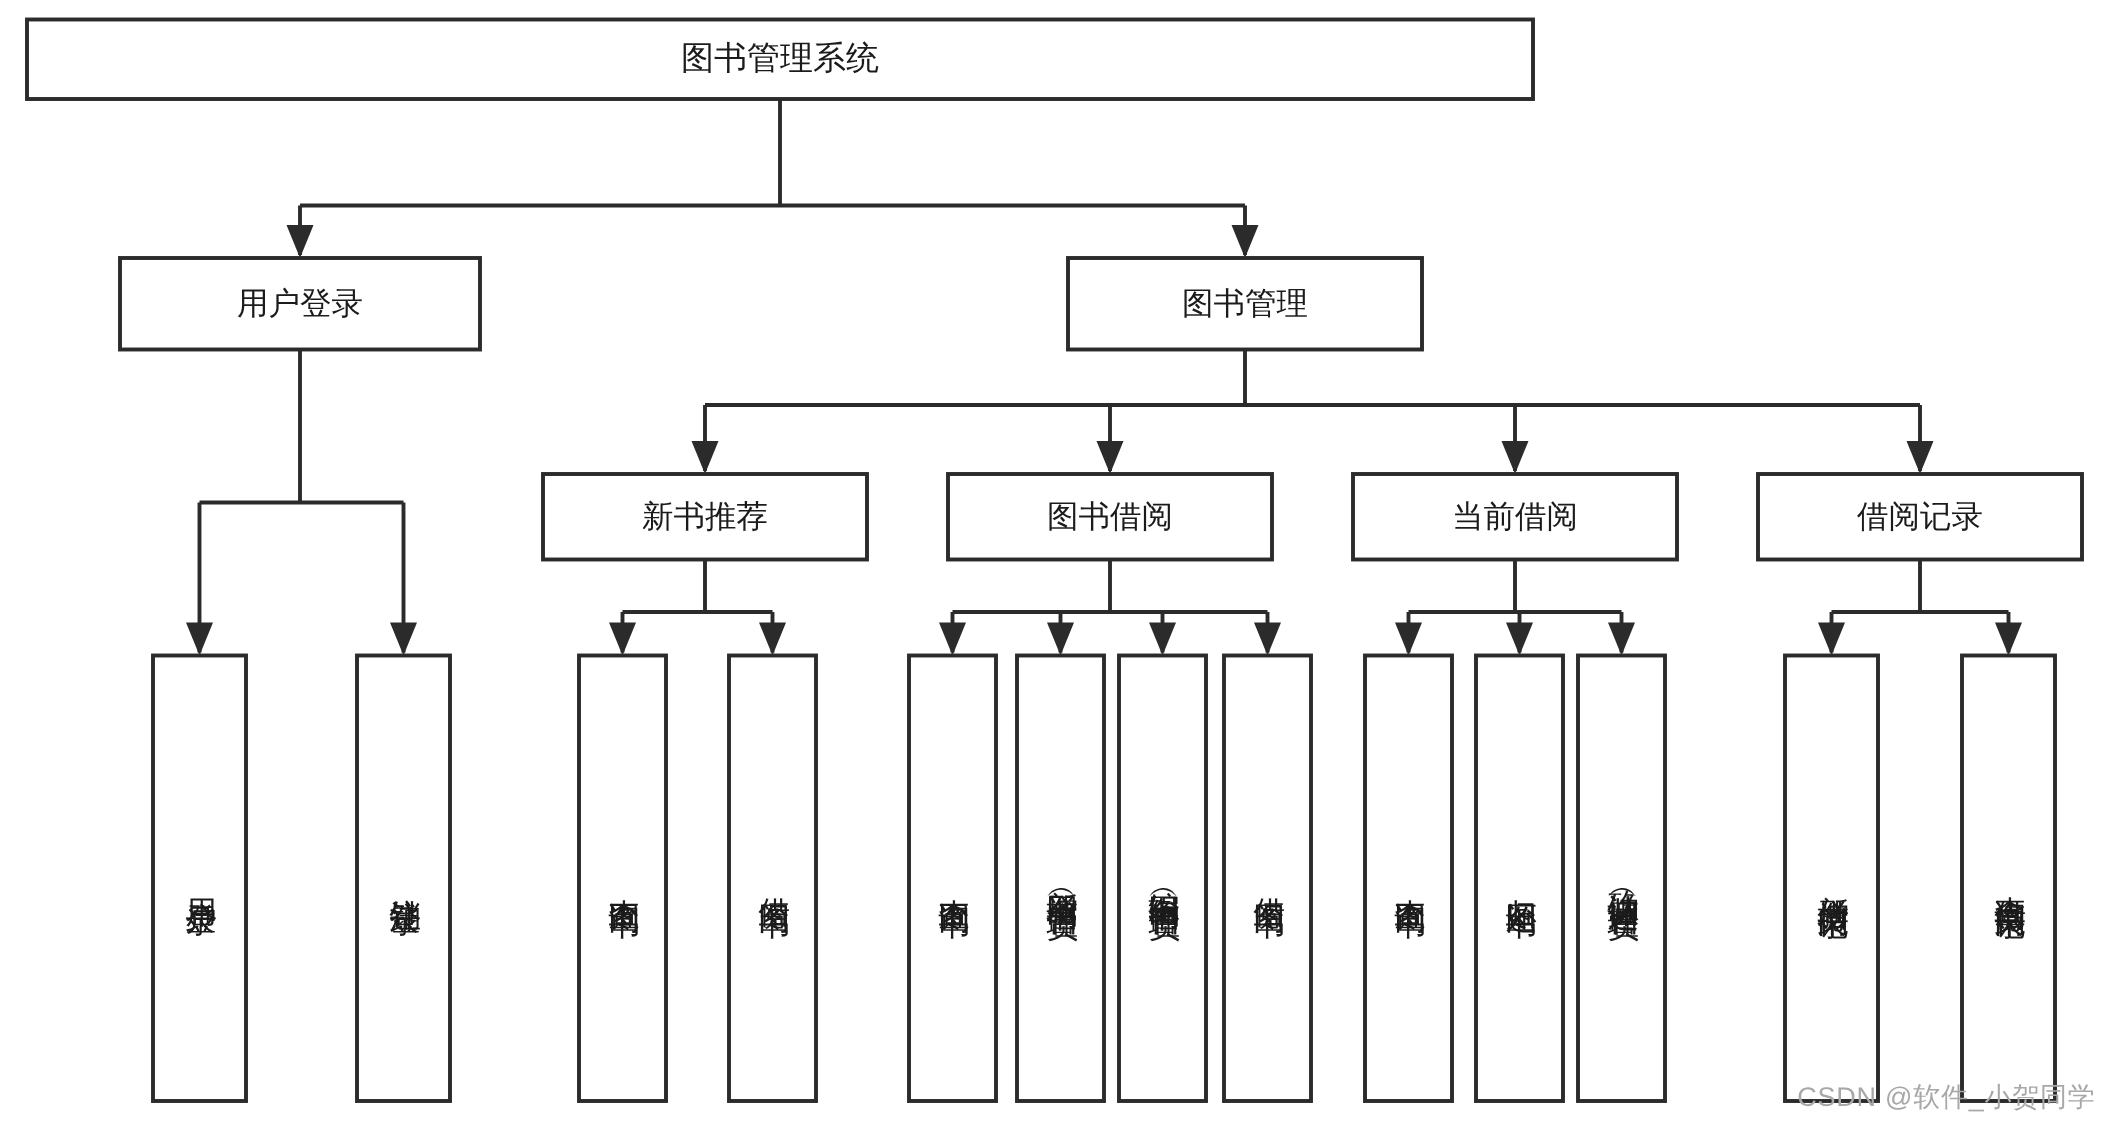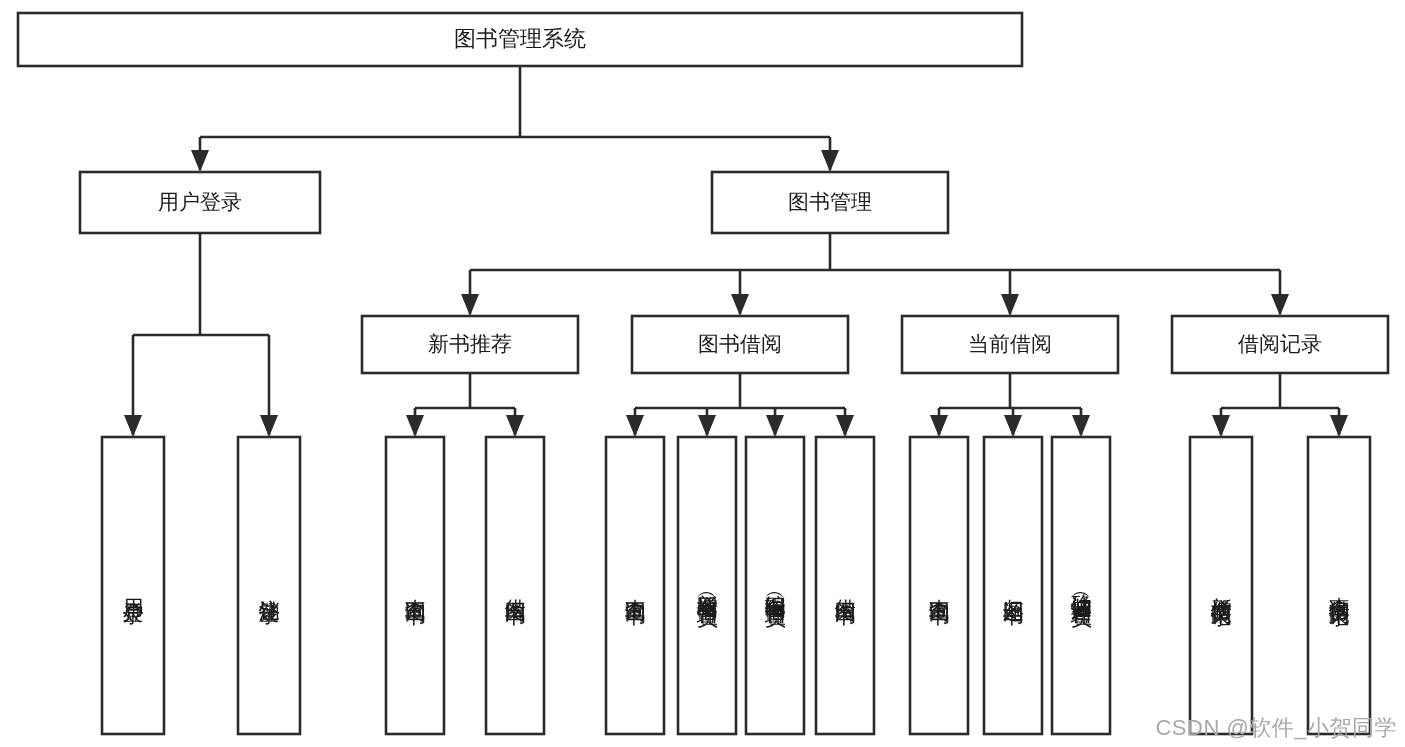--- a/index.html
+++ b/index.html
@@ -70,21 +70,21 @@
     letter-spacing: 2px;
     color: #1b1b1b;
     white-space: nowrap;
     text-align: center;
   }
   .watermark {
     position: absolute;
     right: 8px;
     bottom: 4px;
     font-family: "Liberation Sans", "DejaVu Sans", sans-serif;
-    font-size: 22px;
+    font-size: 18px;
     color: #a8a8a8;
     letter-spacing: 0.5px;
     user-select: none;
   }
 </style>
 </head>
 <body>
 
 <div id="diagram-root">
 

